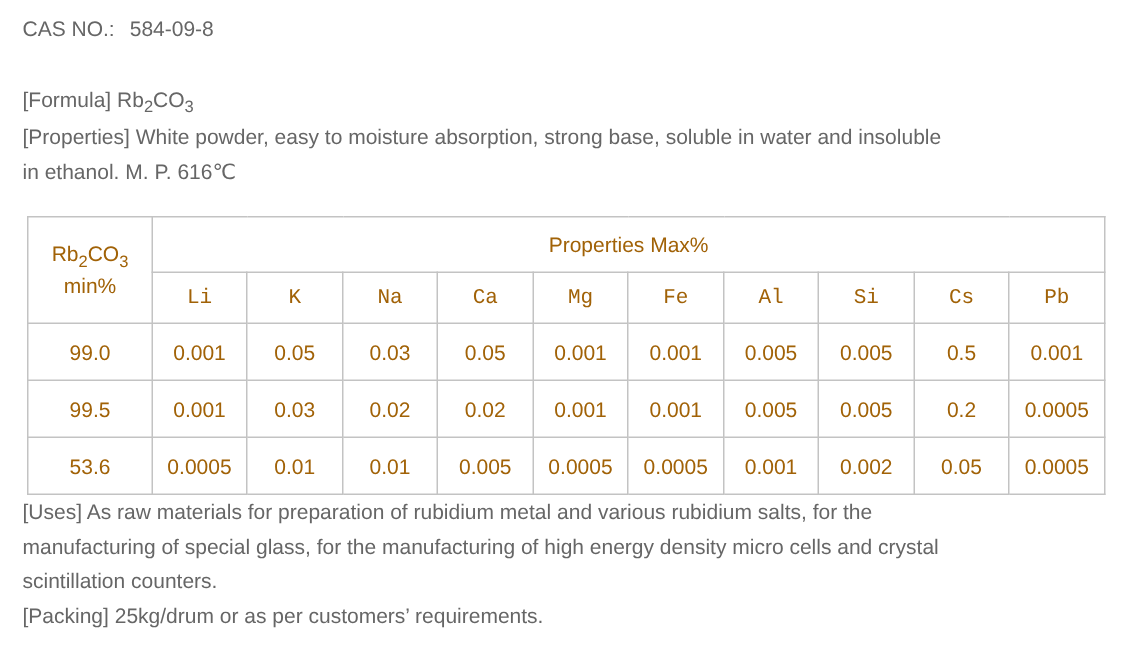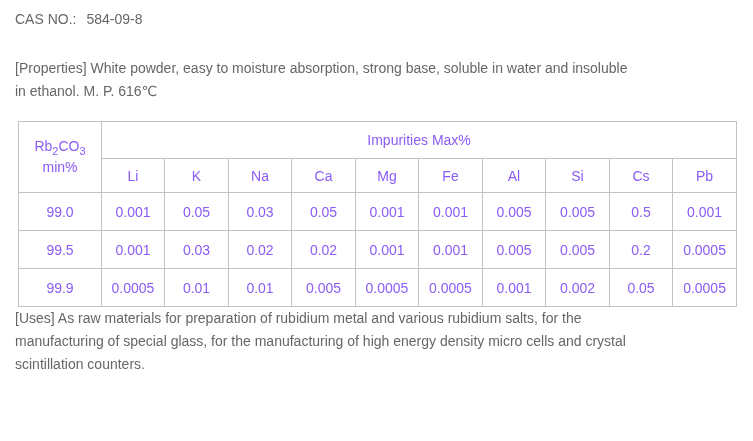--- a/index.html
+++ b/index.html
@@ -35,39 +35,40 @@
     width: 718px;
     margin: 18px 0 0 3px;
   }
   table.quality th,
   table.quality td {
     border: 1px solid #c3c3c3;
     text-align: center;
     vertical-align: middle;
     font-weight: normal;
     font-size: 14px;
-    color: #8b5cf6;
+    color: #a16207;
     padding: 0;
     overflow: hidden;
   }
   tr.hdr-top    { height: 37px; }
-  tr.hdr-bottom { height: 34px; }
+  tr.hdr-bottom { height: 34px; font-family: Liberation Mono, monospace; }
   tr.data-row   { height: 38px; }
   .corner div { line-height: 21px; }
   .uses-line { margin-top: 28px; }
 </style>
 </head>
 <body>
 
 <div class="page">
 
   <p class="line"><span>CAS NO.:</span><span class="cas-value">584-09-8</span></p>
 
   <div class="gap-line"></div>
 
+  <p class="line"><span>[Formula] </span><span><span>Rb</span><sub>2</sub><span>CO</span><sub>3</sub></span></p>
 
   <p class="line" style="margin-top:2px;">[Properties] White powder, easy to moisture absorption, strong base, soluble in water and insoluble in ethanol. M. P. 616℃</p>
 
 
   <table class="quality">
     <colgroup>
       <col style="width:83px;">
       <col style="width:63px;">
         <col style="width:64px;">
         <col style="width:63px;">
@@ -78,21 +79,21 @@
         <col style="width:64px;">
         <col style="width:63px;">
         <col style="width:64px;">
     </colgroup>
     <tbody>
       <tr class="hdr-top">
         <th class="corner" rowspan="2">
           <div><span>Rb</span><sub>2</sub><span>CO</span><sub>3</sub></div>
           <div>min%</div>
         </th>
-        <th colspan="10">Impurities Max%</th>
+        <th colspan="10">Properties Max%</th>
       </tr>
       <tr class="hdr-bottom">
         <th>Li</th>
         <th>K</th>
         <th>Na</th>
         <th>Ca</th>
         <th>Mg</th>
         <th>Fe</th>
         <th>Al</th>
         <th>Si</th>
@@ -119,31 +120,32 @@
         <td>0.02</td>
         <td>0.02</td>
         <td>0.001</td>
         <td>0.001</td>
         <td>0.005</td>
         <td>0.005</td>
         <td>0.2</td>
         <td>0.0005</td>
       </tr>
       <tr class="data-row">
-        <td>99.9</td>
+        <td>53.6</td>
         <td>0.0005</td>
         <td>0.01</td>
         <td>0.01</td>
         <td>0.005</td>
         <td>0.0005</td>
         <td>0.0005</td>
         <td>0.001</td>
         <td>0.002</td>
         <td>0.05</td>
         <td>0.0005</td>
       </tr>
     </tbody>
   </table>
 
   <p class="line uses-line">[Uses] As raw materials for preparation of rubidium metal and various rubidium salts, for the manufacturing of special glass, for the manufacturing of high energy density micro cells and crystal scintillation counters.</p>
 
+  <p class="line">[Packing] 25kg/drum or as per customers’ requirements.</p>
 
 </div>
 
 </body></html>

